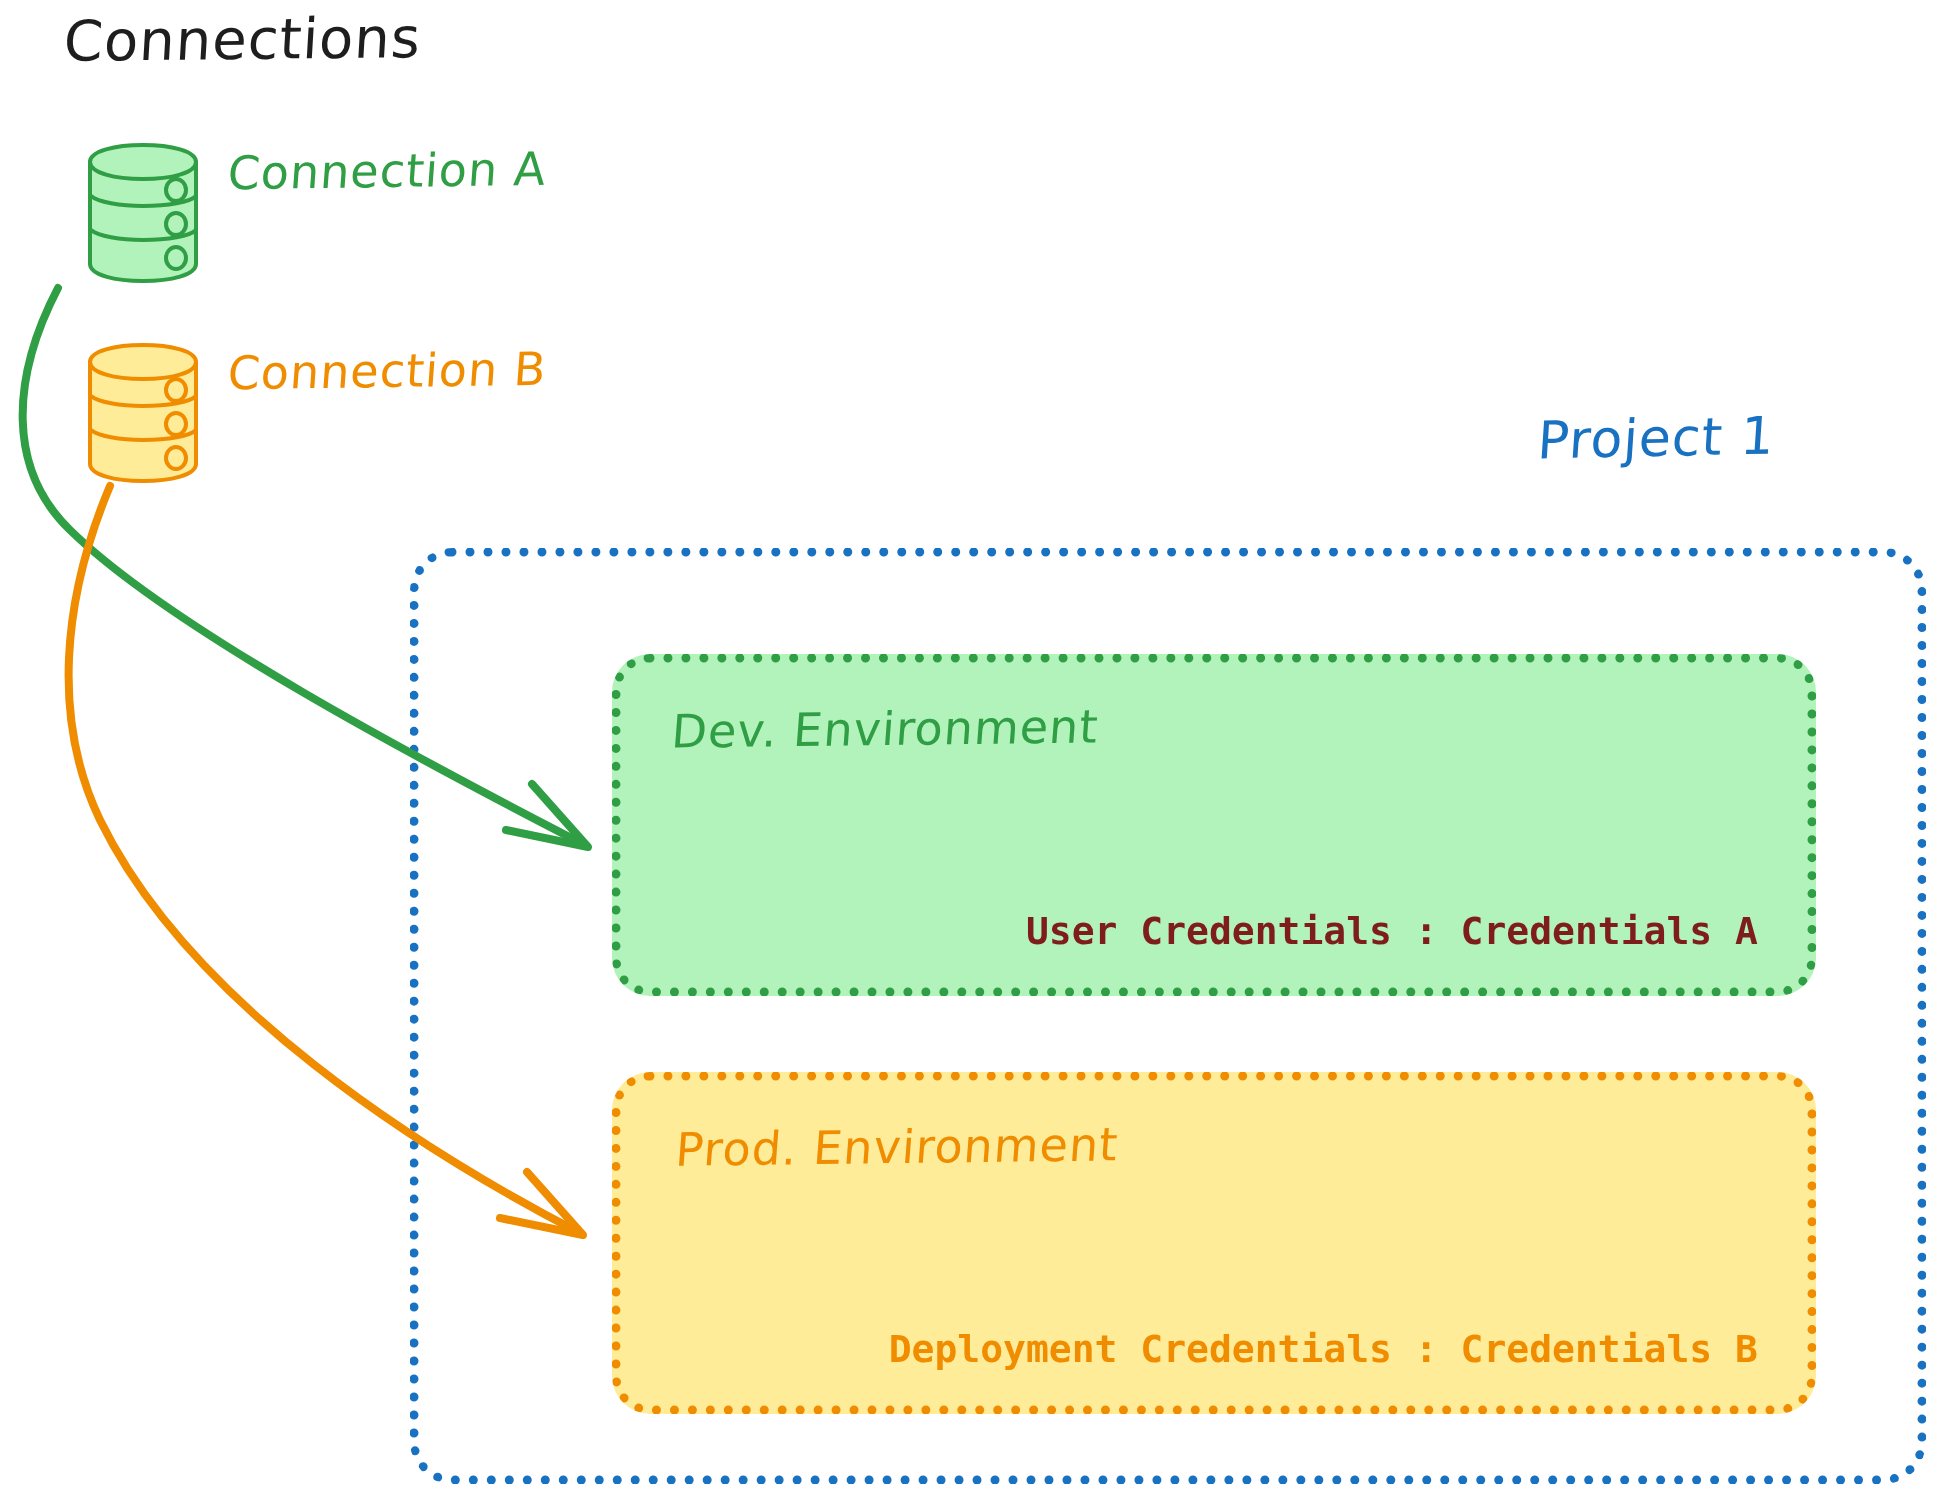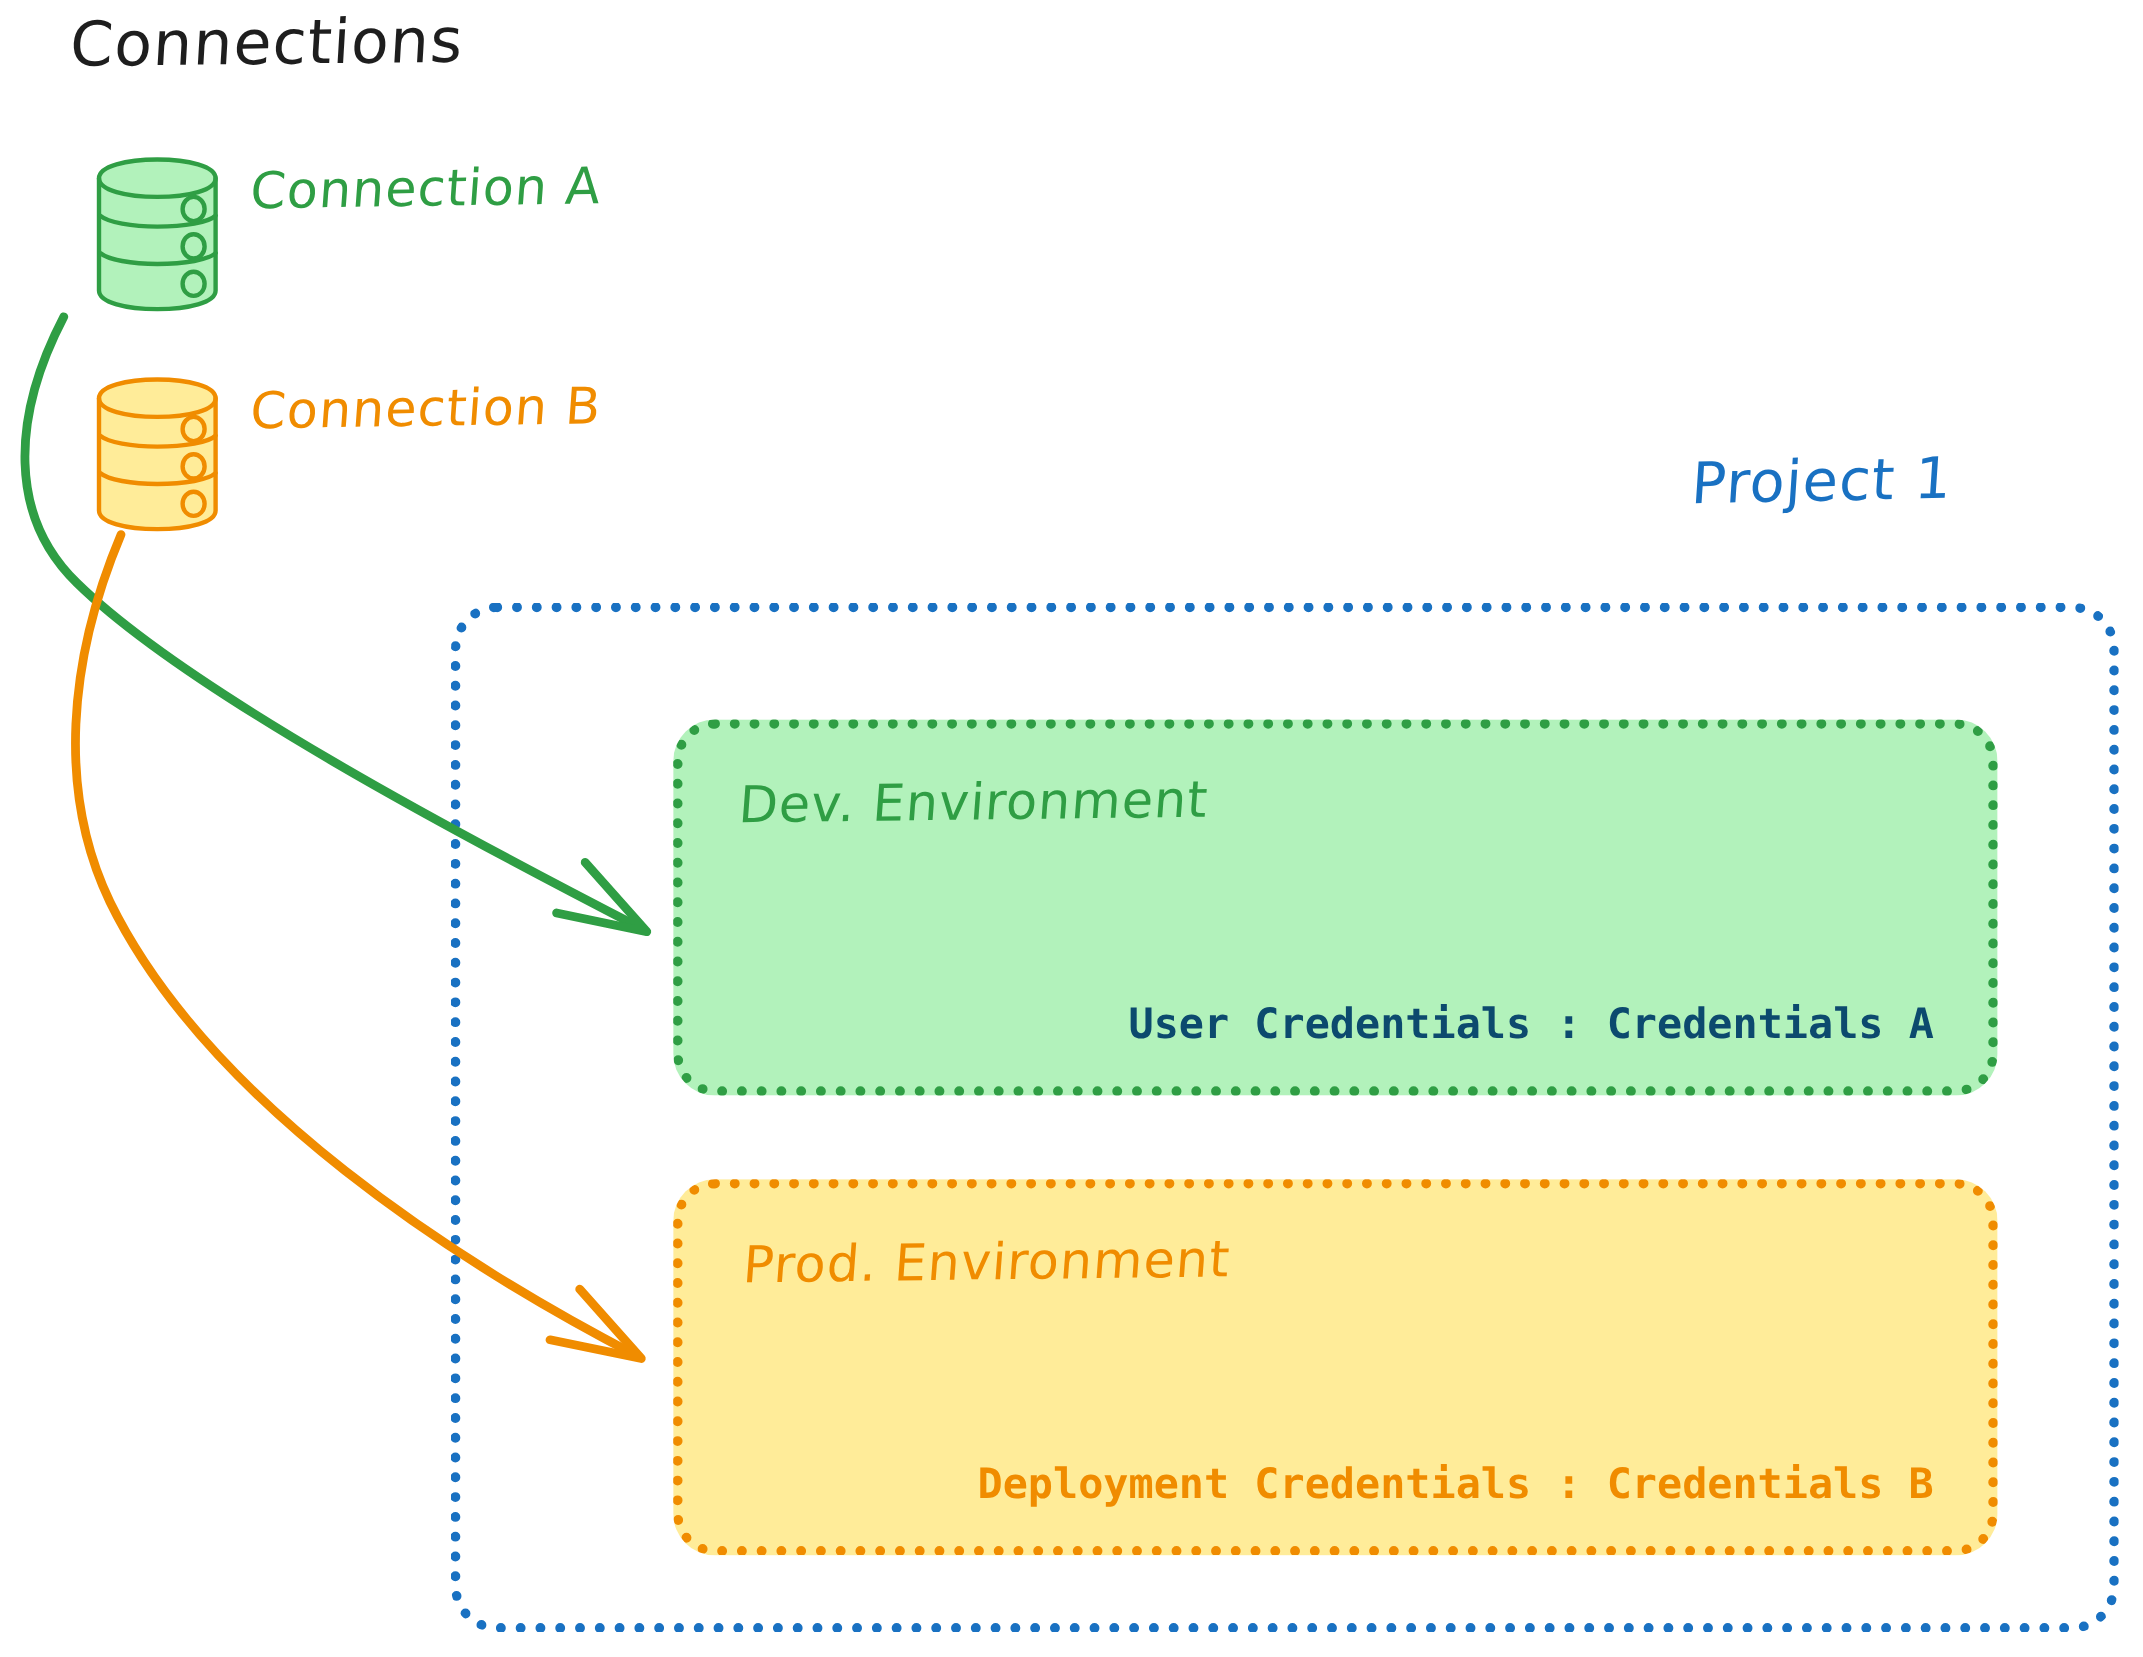--- a/index.html
+++ b/index.html
@@ -67,21 +67,21 @@
     transform:skewX(-5deg) rotate(-0.7deg);
     white-space:nowrap;
   }
   #dev-title{left:672px;top:706px;color:#2f9e44;}
   #prod-title{left:676px;top:1124px;color:#f08c00;}
 
   .cred{
     position:absolute;font-size:38px;line-height:1;
     white-space:nowrap;text-align:right;
   }
-  #dev-cred{right:190px;top:912px;color:#0c4a6e;}
+  #dev-cred{right:190px;top:912px;color:#7f1d1d;}
   #prod-cred{right:190px;top:1330px;color:#f08c00;text-align:center;}
 
   
   #arrows{position:absolute;left:0;top:0;width:1948px;height:1506px;
           pointer-events:none;}
 </style>
 </head>
 <body>
 
 <div id="stage">

